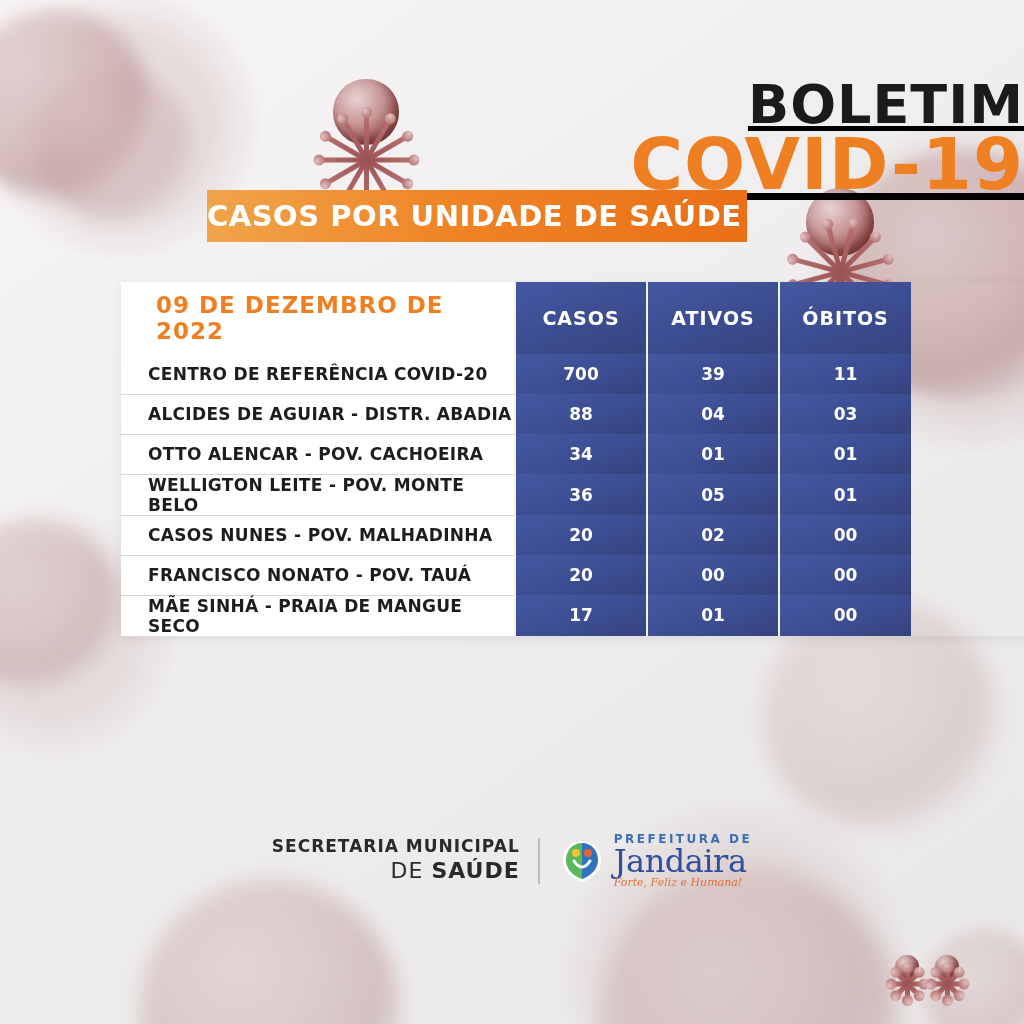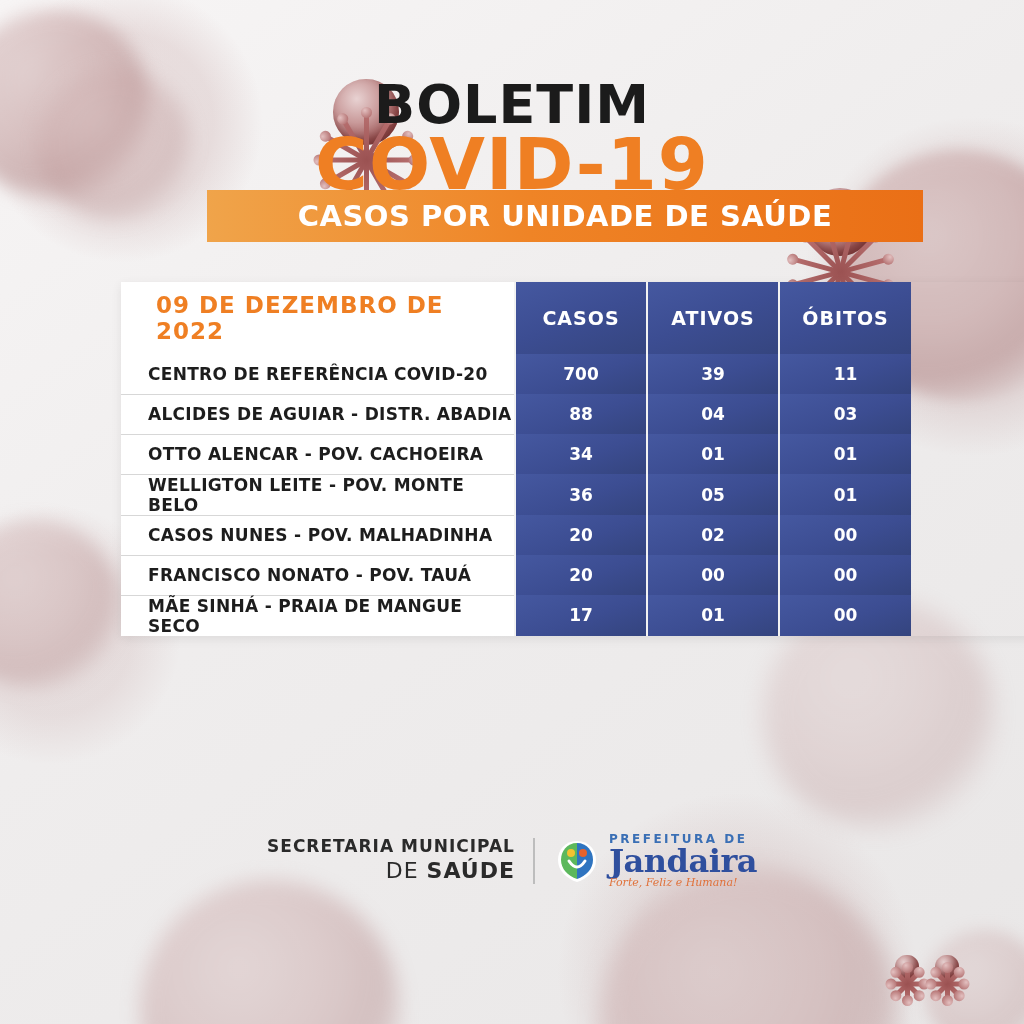--- a/index.html
+++ b/index.html
@@ -68,35 +68,35 @@
     position:absolute; top:-5px; left:-3px;
     width:11px; height:11px; border-radius:50%;
     background:radial-gradient(circle at 35% 30%,#e3c0c0,#a85e5e);
   }
   .virus-title-1 { width:96px; height:96px; left:318px; top:64px; }
   .virus-title-2 { width:100px; height:100px; left:790px; top:172px; }
   .virus-small-1 { width:34px; height:34px; left:890px; top:950px; }
   .virus-small-2 { width:34px; height:34px; left:930px; top:950px; }
 
   
-  .header { position:absolute; left:0; right:0; top:78px; text-align:center; }
+  .header { position:absolute; left:0; right:0; top:78px; text-align:right;text-decoration:underline; }
   .title-boletim {
     font-size:54px; font-weight:bold; letter-spacing:1px;
     color:#1b1b1b; line-height:1; font-family:"DejaVu Sans", sans-serif;
   }
   .title-covid {
     font-size:72px; font-weight:bold; letter-spacing:1px;
     color:#ef7f23; line-height:1; margin-top:-4px;
     font-family:"DejaVu Sans", sans-serif;
   }
   .subtitle-bar {
     position:absolute; left:207px; top:190px;
-    width:716px; height:52px;
+    width:540px; height:52px;
     background:linear-gradient(90deg,#f0a44a 0%, #ef8426 45%, #ea6f16 100%);
-    display:flex; align-items:center; justify-content:center;
+    display:flex; align-items:center; 
   }
   .subtitle-bar span {
     color:#fff; font-size:29px; font-weight:bold; letter-spacing:.5px;
     font-family:"DejaVu Sans", sans-serif;
   }
 
   
   .table-wrap {
     position:absolute; left:121px; top:282px;
     width:950px;
@@ -151,21 +151,21 @@
   .sec-text .l2 b { font-weight:bold; }
   .divider { width:2px; height:46px; background:#bdbdbd; }
   .logo { display:flex; align-items:center; gap:8px; }
   .logo-mark { position:relative; width:48px; height:48px; }
   .logo-text { line-height:1; }
   .logo-text .pref {
     font-size:12px; letter-spacing:2.5px; color:#3a6fb5; font-weight:bold;
     font-family:"DejaVu Sans", sans-serif;
   }
   .logo-text .name {
-    font-size:32px; font-weight:bold; color:#2f4f9e; letter-spacing:-.5px;
+    font-size:32px; font-weight:normal; color:#2f4f9e; letter-spacing:-.5px;
     font-family:"DejaVu Serif", serif;
   }
   .logo-text .slogan {
     font-size:11px; color:#e0713a; font-style:italic;
     font-family:"DejaVu Serif", serif;
   }
 </style>
 </head>
 <body>
 

